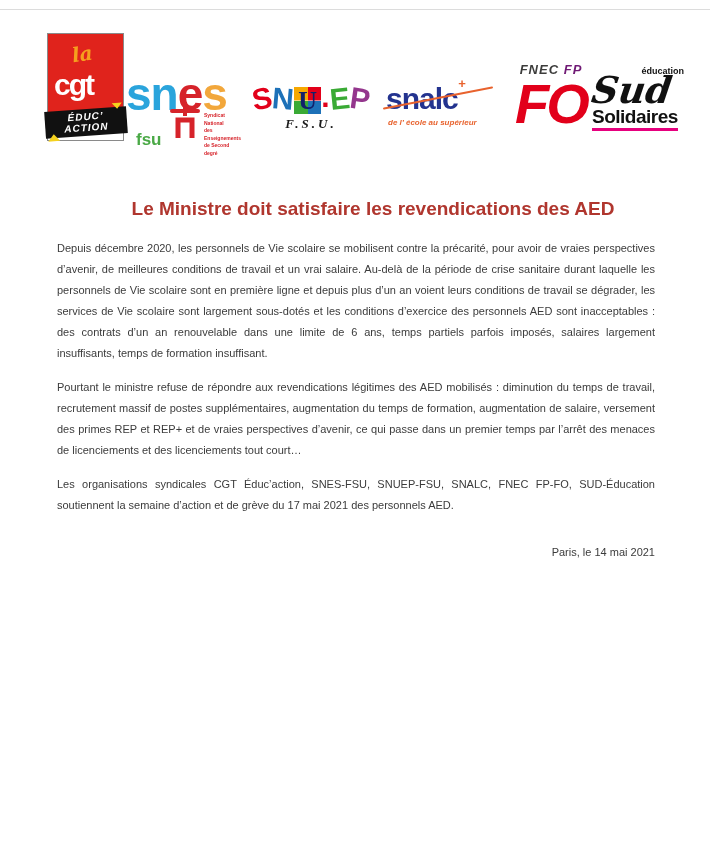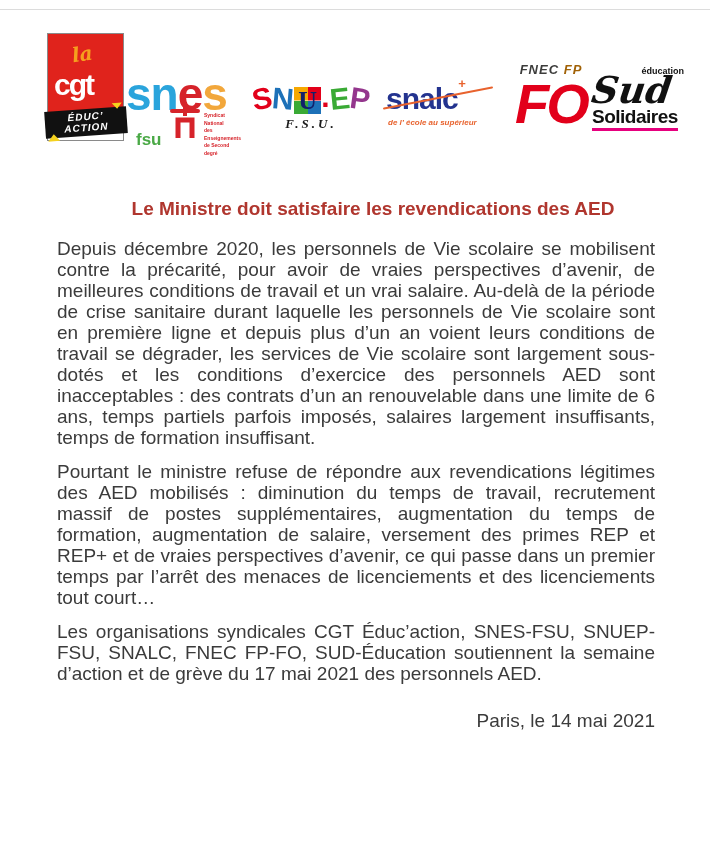--- a/index.html
+++ b/index.html
@@ -83,41 +83,41 @@
   .snalc-name { color: #23338f; font-weight: bold; font-size: 30px; letter-spacing: -1px; line-height: 1; }
   .snalc-swoosh { position: absolute; left: -4px; top: 13px; width: 112px; height: 2px;
     background: #e8622d; transform: rotate(-11deg); border-radius: 2px; }
   .snalc-plus { position: absolute; right: -8px; top: -8px; color: #e8622d; font-size: 13px; font-weight: bold; }
   .snalc-tagline { color: #e8622d; font-size: 8px; font-style: italic; font-weight: bold; margin: 4px 0 0 2px; }
 
   
   .fnec { left: 509px; top: 62px; width: 84px; height: 88px; text-align: center; }
   .fnec-top { font-weight: bold; font-style: italic; font-size: 13px; letter-spacing: 1px; }
   .fnec-fnec { color: #3c3c3b; }
-  .fnec-fp { color: #a16207; }
+  .fnec-fp { color: #701a75; }
   .fnec-fo { color: #e2001a; font-weight: bold; font-style: italic; font-size: 56px;
     line-height: 0.95; letter-spacing: -3px; font-family: "Liberation Sans", sans-serif; }
 
   
   .sud { left: 592px; top: 66px; width: 98px; height: 86px; }
   .sud-top { text-align: right; font-weight: bold; font-size: 9px; color: #111; padding-right: 6px; }
   .sud-script { font-family: "DejaVu Serif", serif; font-weight: bold; font-style: italic;
     font-size: 37px; line-height: 0.9; color: #111; transform: skewX(-8deg); display: inline-block; margin-top: -2px; }
   .sud-bottom { font-family: Liberation Sans, sans-serif; font-weight: bold; font-size: 19px;
     color: #111; letter-spacing: -0.5px; border-bottom: 3px solid #e6007e; display: inline-block;
     padding-bottom: 1px; line-height: 1.05; }
 
   
   .doc-title {
     position: absolute; top: 198px; left: 0; width: 710px;
     text-align: center; color: #b0362e; font-weight: bold; font-size: 19px; padding-left: 36px;
   }
   .doc-body {
     position: absolute; top: 238px; left: 57px; width: 598px;
-    color: #3b3b3b; font-size: 19px; line-height: 21px; text-align: justify;
+    color: #3b3b3b; font-size: 11px; line-height: 21px; text-align: justify;
   }
   .doc-body p { margin-bottom: 13px; }
   .dateline { text-align: right; margin-top: 26px; }
 </style>
 </head>
 <body>
 
 <div class="page">
   <div class="top-rule"></div>
 

